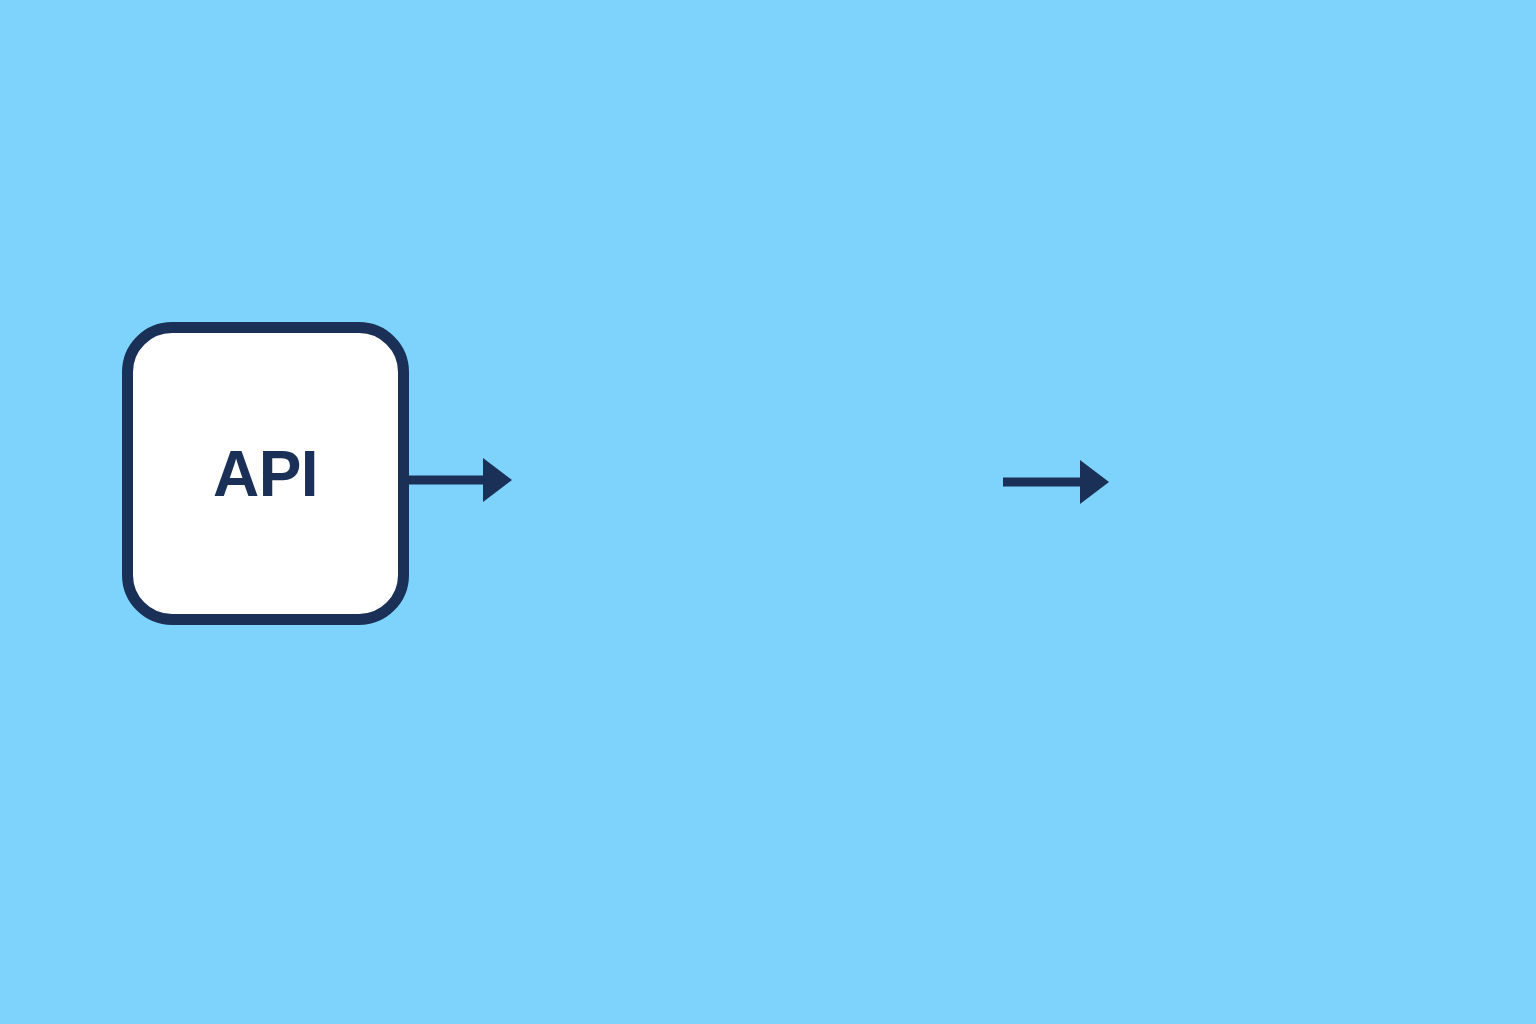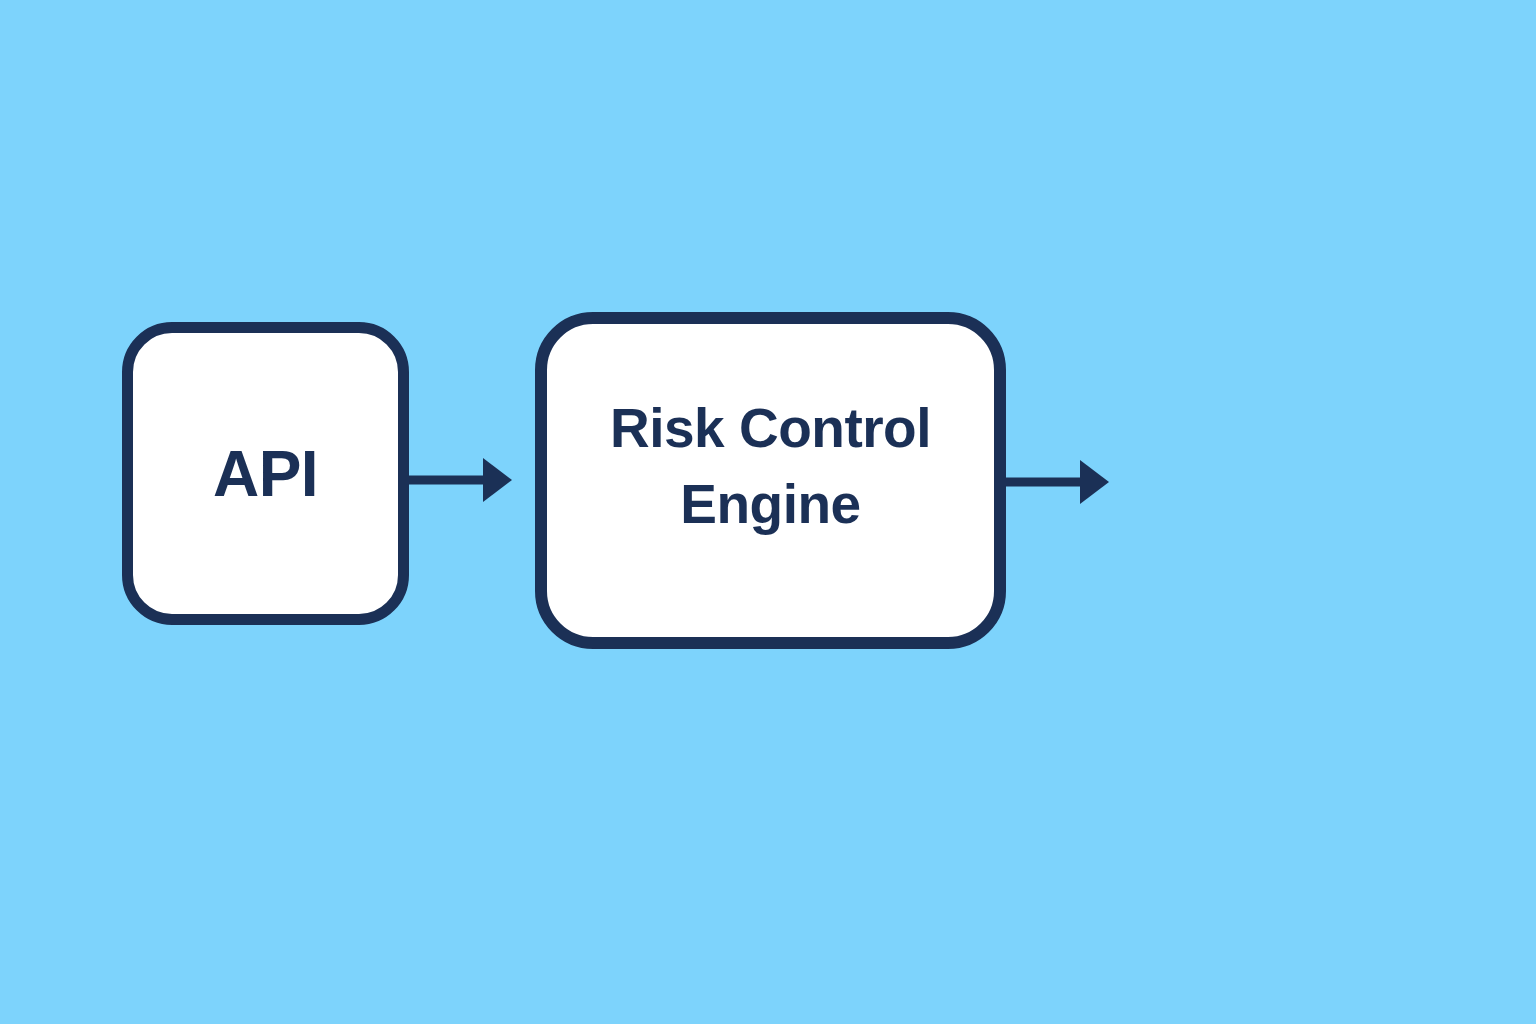--- a/index.html
+++ b/index.html
@@ -74,23 +74,20 @@
 </style>
 </head>
 <body>
 
 <div class="canvas">
 
   <div class="node node-api">
     <span class="label">API</span>
   </div>
 
-  <div class="node node-engine">
-    <span class="label">Risk Control Engine</span>
-  </div>
 
 
   <svg class="arrow-layer" width="1536" height="1024" viewBox="0 0 1536 1024" xmlns="http://www.w3.org/2000/svg">
 
     <g>
       <line x1="406" y1="480" x2="485" y2="480" stroke="#1b3056" stroke-width="9"></line>
       <polygon points="483,458 512,480 483,502" fill="#1b3056"></polygon>
     </g>
 
     <g>

